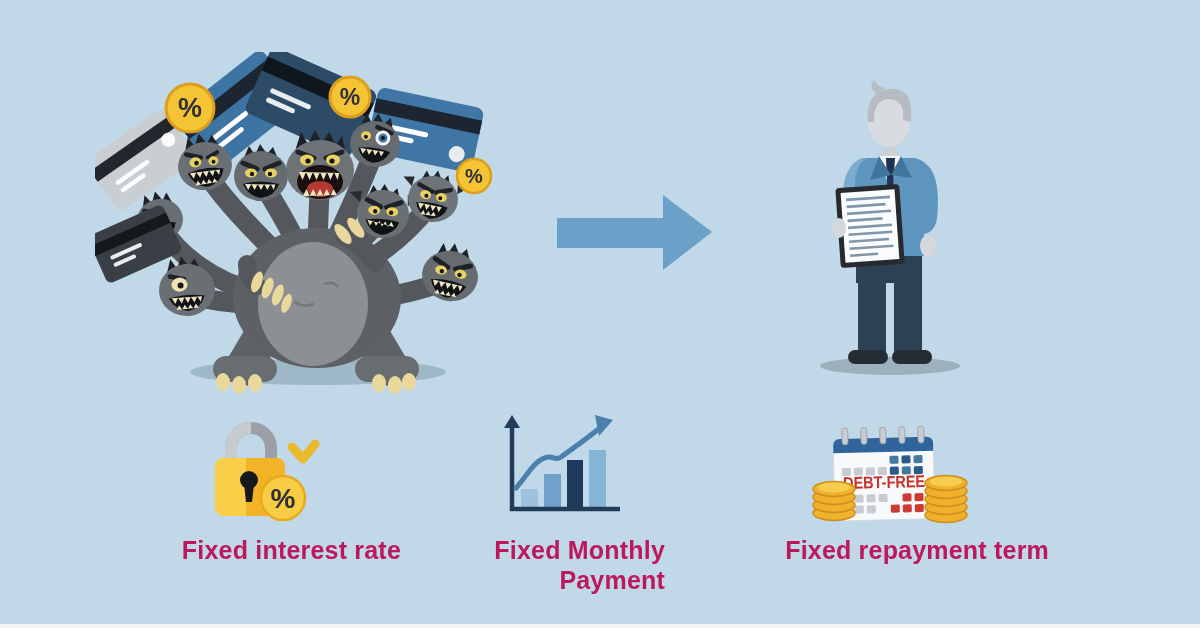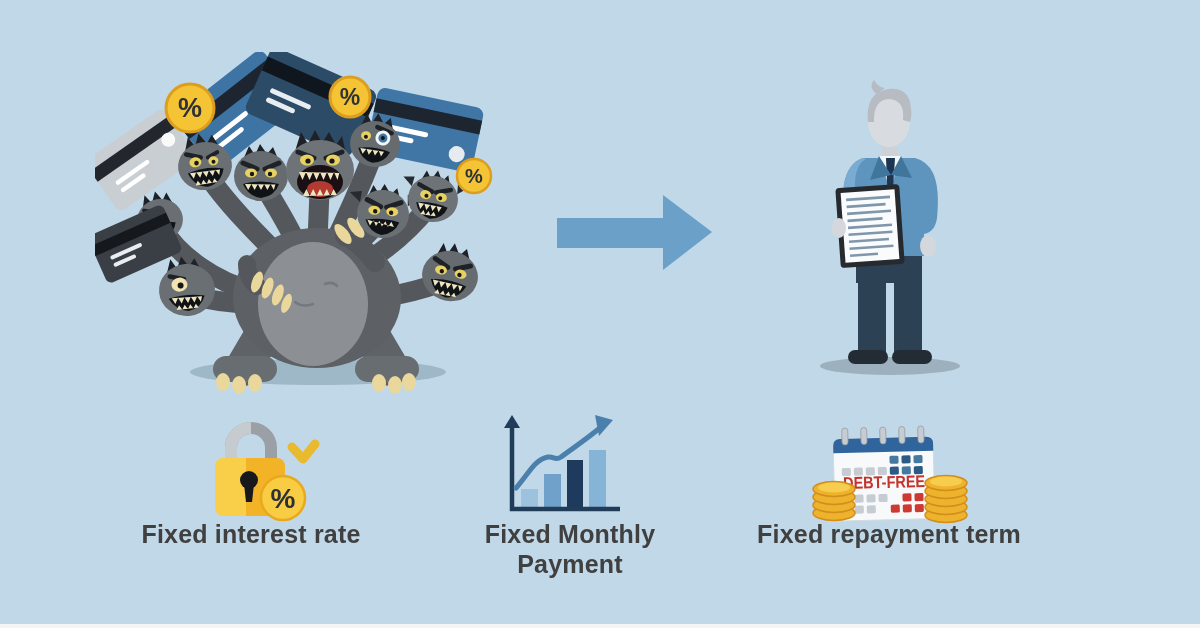--- a/index.html
+++ b/index.html
@@ -4,22 +4,22 @@
 <style>
   html,body{margin:0;padding:0;}
   body{font-family:"Liberation Sans",sans-serif;}
   #stage{
     position:relative;width:1200px;height:628px;overflow:hidden;
     background:#c0d8e8;
   }
   .abs{position:absolute;}
   svg{display:block;font-family:"Liberation Sans",sans-serif;}
   .feature-label{
-    position:absolute;top:519px;transform:translateX(-50%);
-    font-size:25px;font-weight:700;color:#404040;text-align:center;
+    position:absolute;top:535px;transform:translateX(-50%);
+    font-size:25px;font-weight:700;color:#be185d;text-align:right;
     line-height:30px;letter-spacing:.2px;white-space:normal;
   }
   #bottom-strip{position:absolute;left:0;bottom:0;width:100%;height:4px;background:#f5f5f3;}
 </style>
 </head>
 <body>
 
 <div id="stage">
 
   <svg class="abs" style="left:95px;top:52px" width="420" height="348" viewBox="0 0 420 348">

